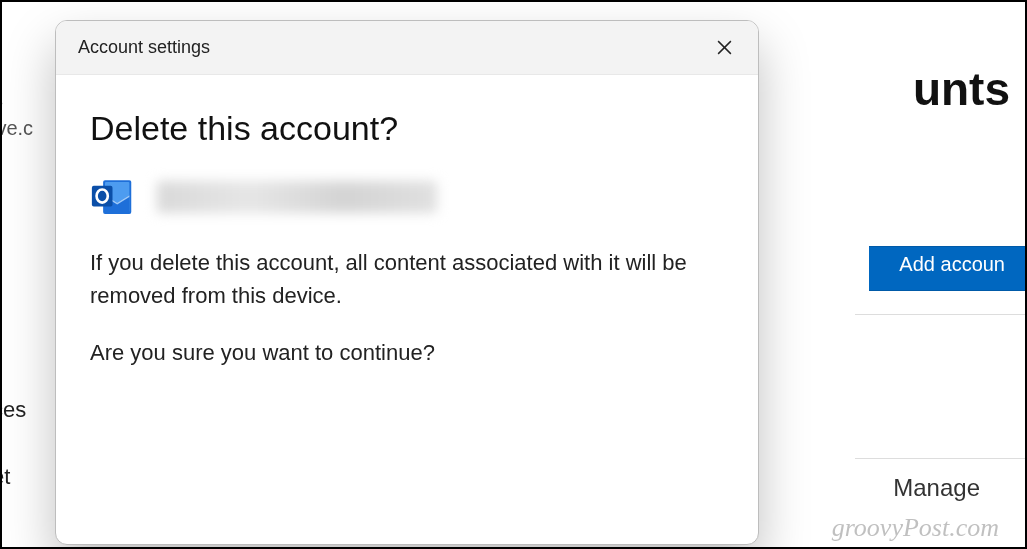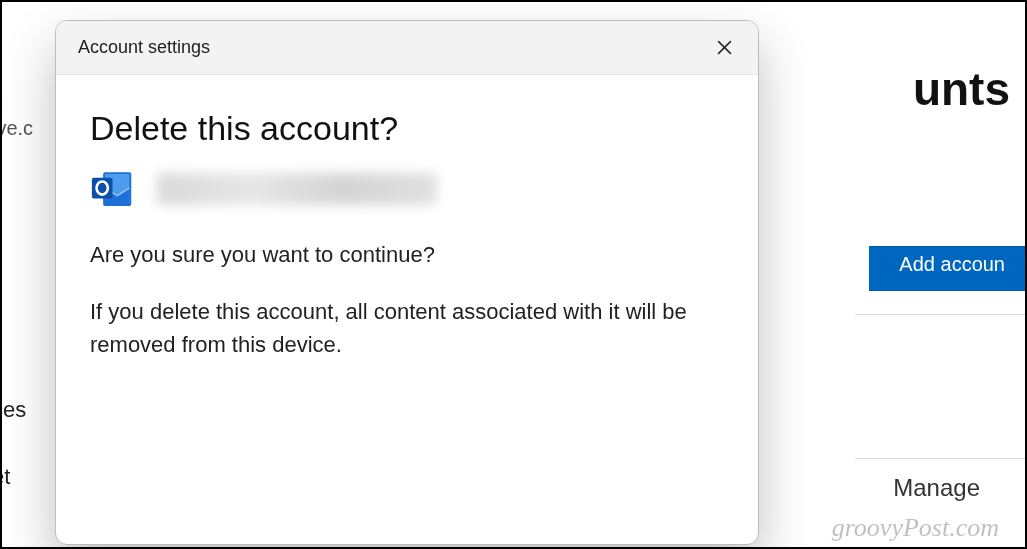--- a/index.html
+++ b/index.html
@@ -120,21 +120,21 @@
       width: 17px;
       height: 17px;
     }
     .dialog-body {
       padding: 34px 34px 0 34px;
     }
     .dialog-heading {
       font-size: 34px;
       font-weight: 400;
       color: #111;
-      margin-bottom: 20px;
+      margin-bottom: 28px;
     }
     .account-row {
       display: flex;
       align-items: center;
       gap: 22px;
       margin-bottom: 28px;
     }
     .outlook-icon {
       width: 45px;
       height: 42px;
@@ -187,18 +187,18 @@
           <rect x="14" y="4" width="30" height="36" rx="2" fill="#1e6fd9"></rect>
           <rect x="16" y="6" width="26" height="32" rx="1" fill="#4d9cf0"></rect>
           <path d="M16 20 L29 28 L42 20 L42 38 L16 38 Z" fill="#1e6fd9"></path>
           <path d="M16 20 L29 28 L42 20 L42 22 L29 30 L16 22 Z" fill="#9ec9f7"></path>
           <rect x="2" y="10" width="22" height="22" rx="2" fill="#0b4fa8"></rect>
           <ellipse cx="13" cy="21" rx="6" ry="7" fill="none" stroke="#ffffff" stroke-width="2.8"></ellipse>
         </svg>
       </span>
       <div class="blurred-email"></div>
     </div>
+    <p class="body-text">If you delete this account, all content associated with it will be removed from this device.</p>
     <p class="body-text">Are you sure you want to continue?</p>
-    <p class="body-text">If you delete this account, all content associated with it will be removed from this device.</p>
   </div>
 </div>
 
 <div class="watermark">groovyPost.com</div>
 
 </body></html>

